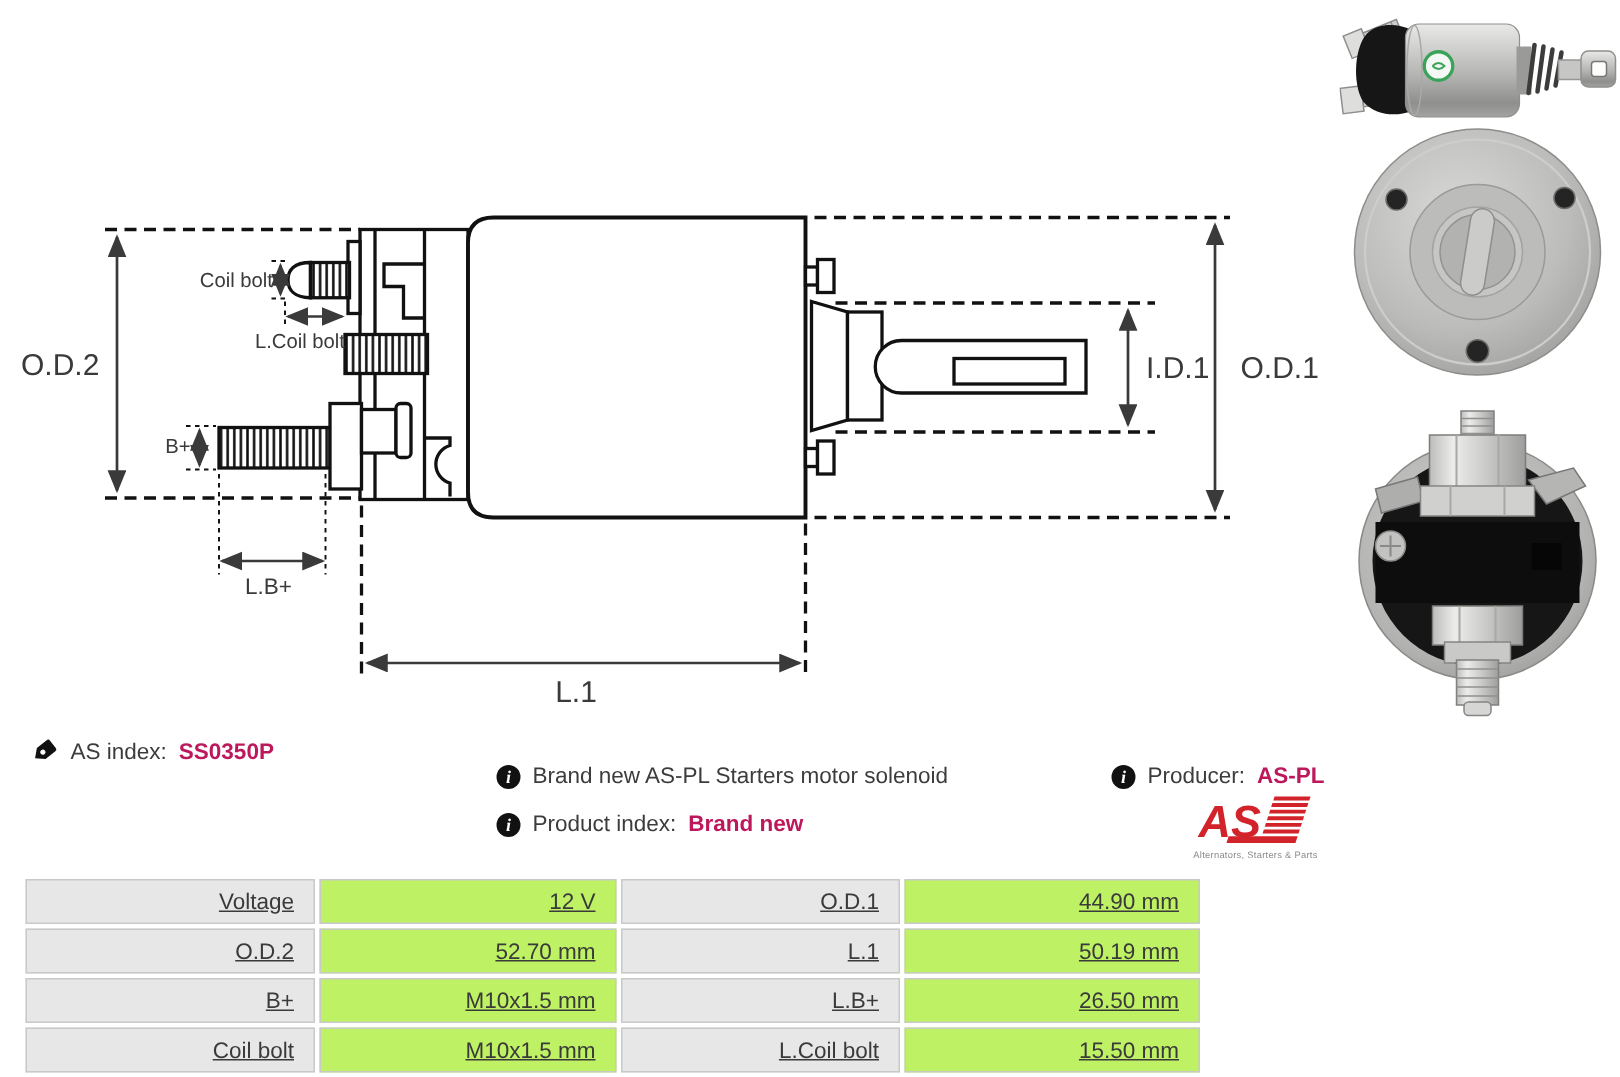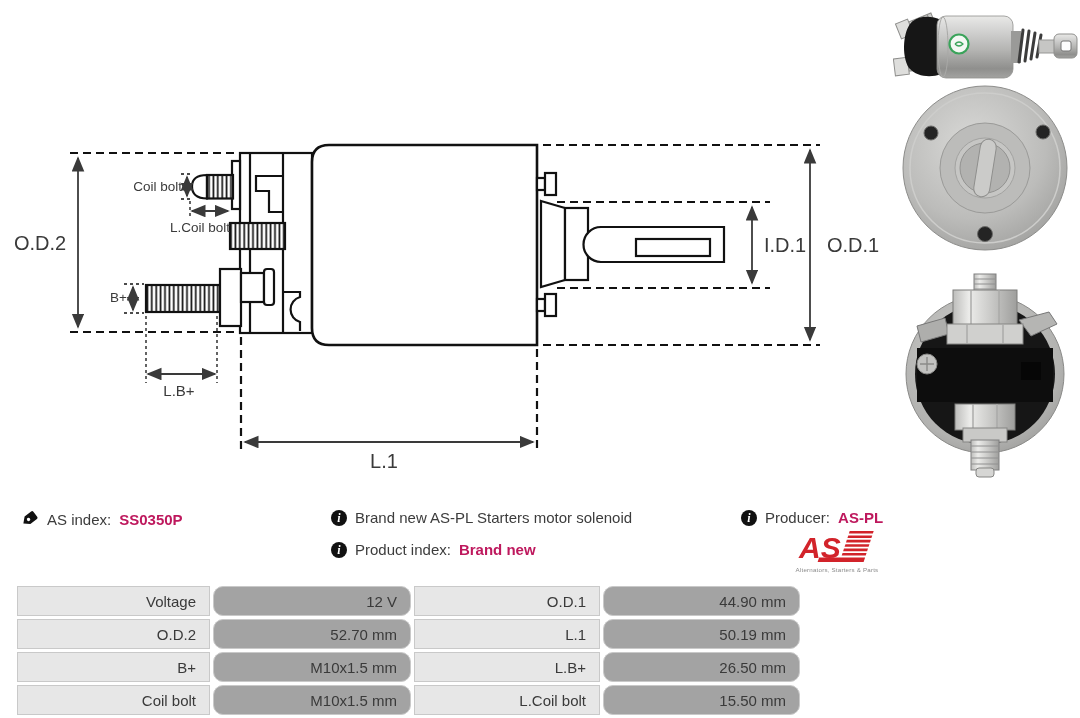--- a/index.html
+++ b/index.html
@@ -9,23 +9,23 @@
   
   .inforow{position:absolute;display:flex;align-items:center;gap:8px;font-size:15px;color:#3c3c3c;white-space:nowrap;}
   .inforow b{color:#be185d;}
   .info-ic{display:inline-block;width:16px;height:16px;border-radius:50%;background:#111;color:#fff;
             font:italic bold 12px/16px "Liberation Serif",serif;text-align:center;flex:0 0 auto;}
   .premium{color:#1a3aa8;font-weight:bold;font-size:16px;letter-spacing:.2px;}
   
   table.spec{position:absolute;left:14px;top:583px;border-collapse:separate;border-spacing:3px;
              font-size:15px;color:#3a3a3a;table-layout:fixed;}
   table.spec td{height:28px;border:1px solid #c9c9c9;text-align:right;padding:0 13px 0 4px;
-                vertical-align:middle;overflow:hidden;}
+                vertical-align:middle;overflow:hidden;text-decoration:underline;}
   td.lab{background:#e7e7e7;}
-  td.val{background:#a3a3a3;border-radius:10px;}
+  td.val{background:#bef264;}
   .c1{width:193px;} .c2{width:198px;} .c3{width:186px;} .c4{width:197px;}
   
   .logo{position:absolute;left:791px;top:527px;width:92px;height:50px;}
   svg text{font-family:"Liberation Sans",sans-serif;}
 </style>
 </head>
 <body>
 
 <div class="page">
 
@@ -208,21 +208,21 @@
     <g>
       <rect x="62" y="142" width="60" height="26" fill="url(#mv3)" stroke="#7d7d7b"></rect>
       <path d="M80,142 V168 M104,142 V168" stroke="#a9a9a7" stroke-width="1.4"></path>
       <rect x="70" y="166" width="44" height="14" fill="#c9c9c7" stroke="#858583"></rect>
       <rect x="78" y="178" width="28" height="30" fill="url(#mv3)" stroke="#808080"></rect>
       <path d="M78,184 H106 M78,190 H106 M78,196 H106 M78,202 H106" stroke="#909090" stroke-width="1"></path>
       <rect x="83" y="206" width="18" height="9" rx="3" fill="#d6d6d4" stroke="#858583"></rect>
     </g>
   </svg>
 
-  <div class="inforow" style="left:18px;top:509px">
+  <div class="inforow" style="left:18px;top:491px">
     <svg width="21" height="21" viewBox="0 0 21 21">
       <g transform="rotate(-38 10.5 10.5)">
         <path d="M4,10.5 L9.2,5.8 H17.5 A1.6,1.6 0 0 1 19.1,7.4 V13.6 A1.6,1.6 0 0 1 17.5,15.2 H9.2 Z" fill="#111"></path>
         <circle cx="10.6" cy="10.5" r="1.7" fill="#fff"></circle>
       </g>
     </svg>
     <span>AS index:</span>
       <b>SS0350P</b>
   </div>
 

